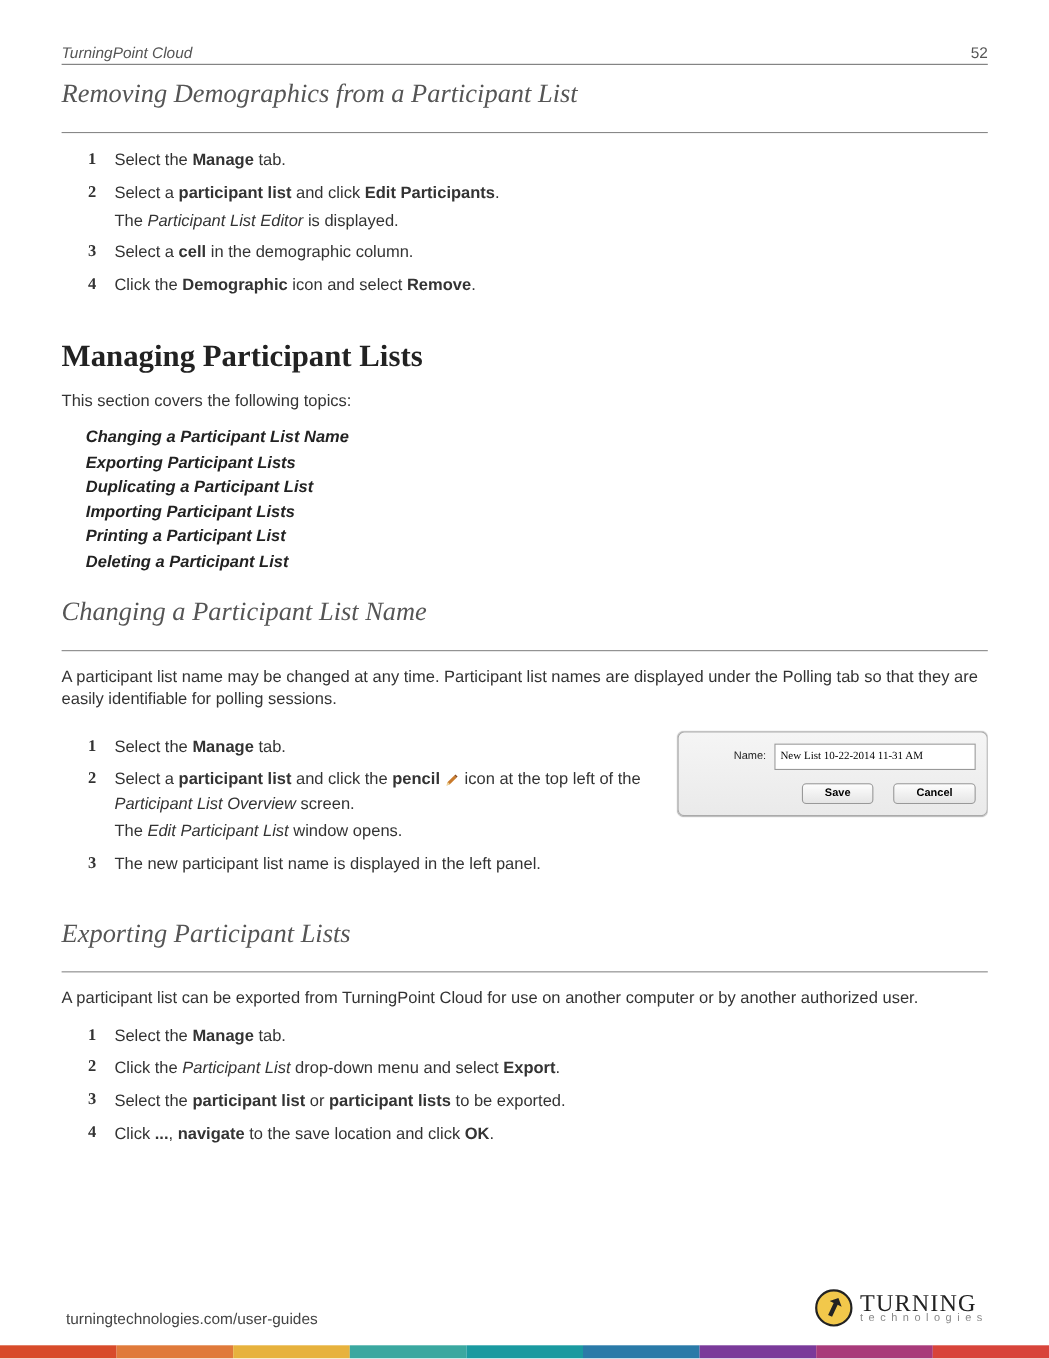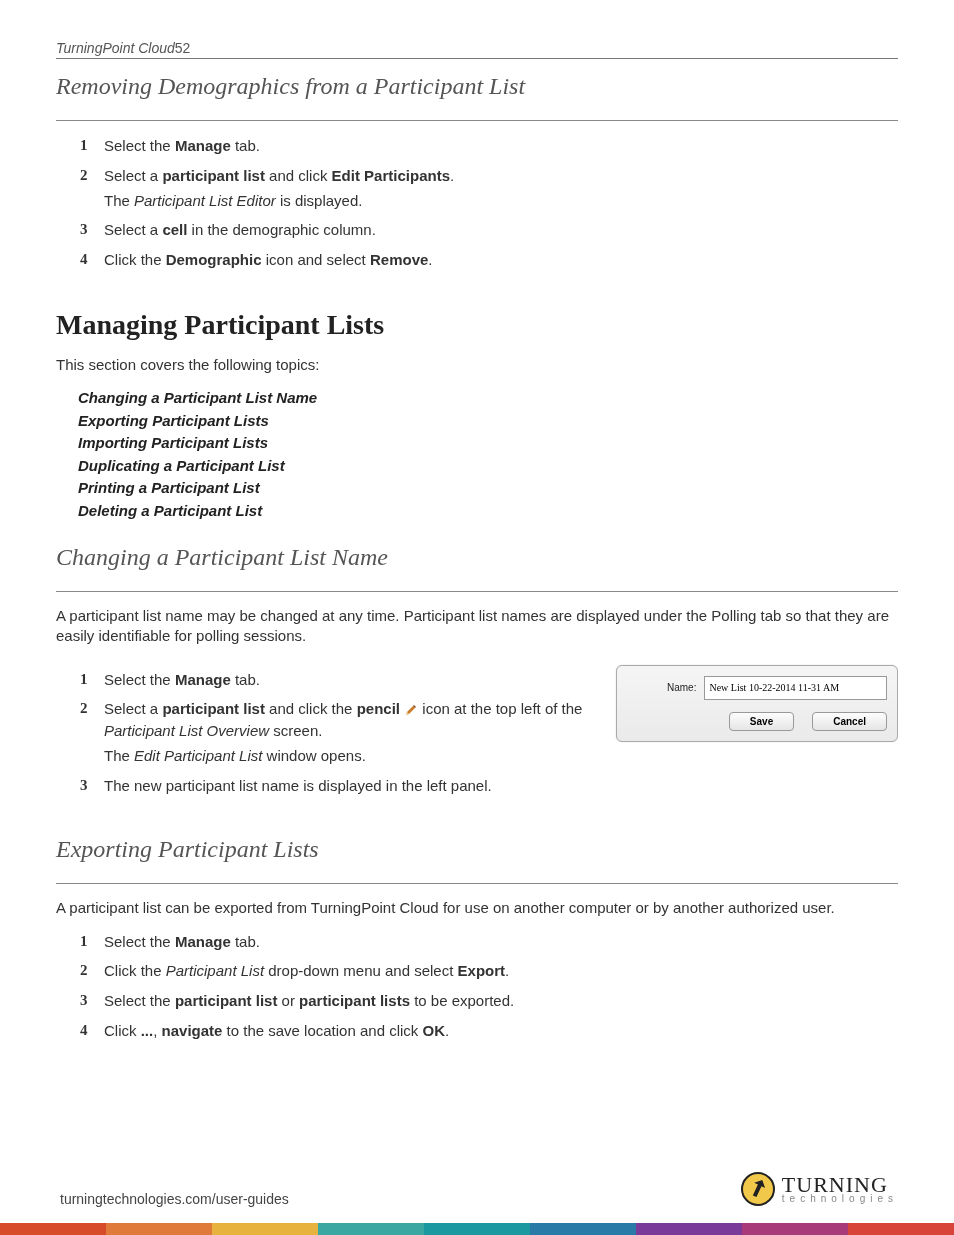--- a/index.html
+++ b/index.html
@@ -14,20 +14,21 @@
     position: relative;
   }
   .page {
     box-sizing: border-box;
     padding: 40px 56px 0 56px;
     position: relative;
     height: 1235px;
   }
   .running-header {
     display: flex;
+    justify-content: space-between;
     font-style: italic;
     font-size: 14px;
     color: #555;
     border-bottom: 1px solid #777;
     padding-bottom: 2px;
     margin-bottom: 14px;
   }
   .running-header .pagenum {
     font-style: normal;
   }
@@ -223,22 +224,22 @@
       <li><span class="num">2</span><span>Select a <b>participant list</b> and click <b>Edit Participants</b>.</span><span class="subtext">The <i>Participant List Editor</i> is displayed.</span></li>
       <li><span class="num">3</span><span>Select a <b>cell</b> in the demographic column.</span></li>
       <li><span class="num">4</span><span>Click the <b>Demographic</b> icon and select <b>Remove</b>.</span></li>
     </ol>
 
   <h1 class="section-title">Managing Participant Lists</h1>
   <p class="body">This section covers the following topics:</p>
   <ul class="topic-list" id="topic-list">
       <li>Changing a Participant List Name</li>
       <li>Exporting Participant Lists</li>
+      <li>Duplicating a Participant List</li>
       <li>Importing Participant Lists</li>
-      <li>Duplicating a Participant List</li>
       <li>Printing a Participant List</li>
       <li>Deleting a Participant List</li>
     </ul>
 
   <h2 class="section-subtitle">Changing a Participant List Name</h2>
   <p class="body">A participant list name may be changed at any time. Participant list names are displayed under the Polling tab so that they are easily identifiable for polling sessions.</p>
 
   <div class="two-col">
     <div class="dialog-wrapper">
       <div class="dialog">

